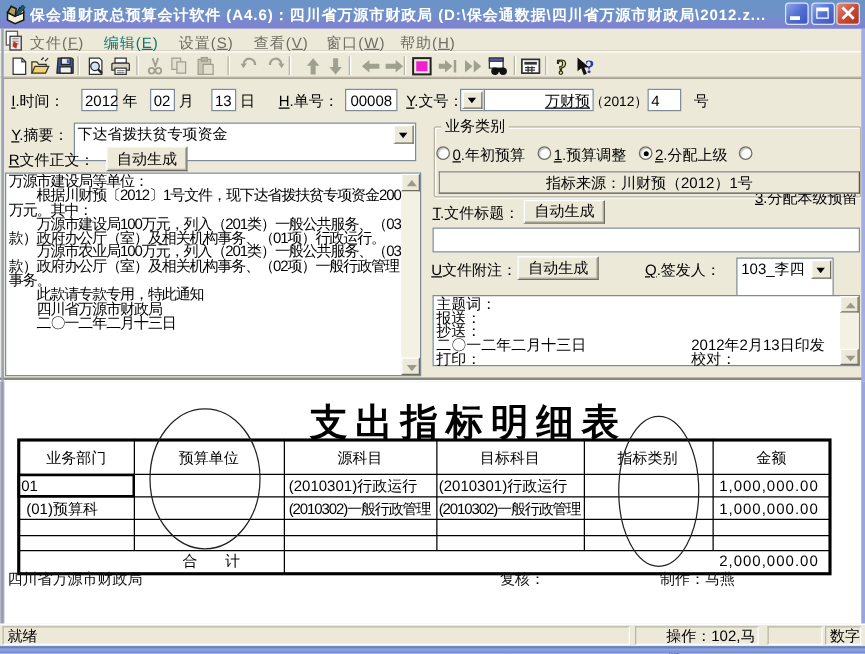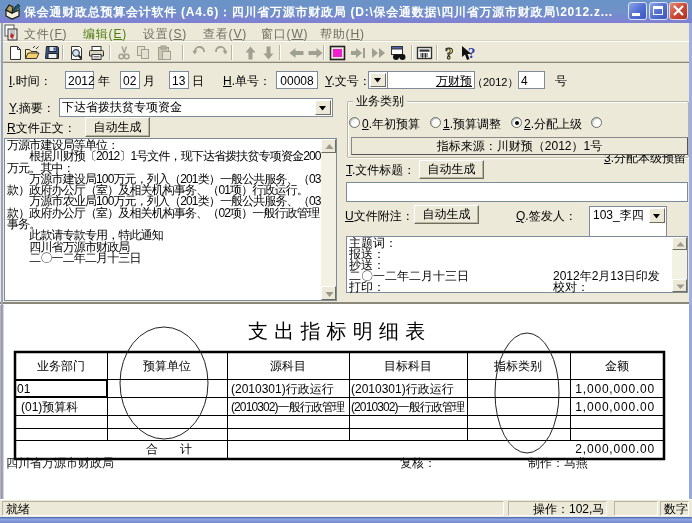--- a/index.html
+++ b/index.html
@@ -36,21 +36,21 @@
 </div>
 
 <div class="abs" style="left:0;top:23px;width:640px;height:18px;background:#ece9d8;border-bottom:1px solid #d8d4c0;">
   <svg class="abs" style="left:3px;top:1px" width="17" height="17" viewBox="0 0 17 17">
     <rect x="2" y="1" width="9" height="11" fill="#fff" stroke="#555" stroke-width="1"></rect>
     <rect x="5" y="5" width="9" height="11" fill="#e8e8e8" stroke="#333" stroke-width="1"></rect>
     <path d="M7,7 h5 M7,9 h5 M7,11 h5" stroke="#888" stroke-width="0.8"></path>
     <path d="M8,9 l3,2 -1,4 -3,-2 Z" fill="#c03020"></path>
   </svg>
   <div class="abs" style="left:24px;top:3px;color:#6e6e62;letter-spacing:0.8px;white-space:nowrap;">文件(<u>F</u>)</div>
-    <div class="abs" style="left:83px;top:3px;color:#4d7c0f;letter-spacing:0.8px;white-space:nowrap;">编辑(<u>E</u>)</div>
+    <div class="abs" style="left:83px;top:3px;color:#0f766e;letter-spacing:0.8px;white-space:nowrap;">编辑(<u>E</u>)</div>
     <div class="abs" style="left:143px;top:3px;color:#6e6e62;letter-spacing:0.8px;white-space:nowrap;">设置(<u>S</u>)</div>
     <div class="abs" style="left:203px;top:3px;color:#6e6e62;letter-spacing:0.8px;white-space:nowrap;">查看(<u>V</u>)</div>
     <div class="abs" style="left:261px;top:3px;color:#6e6e62;letter-spacing:0.8px;white-space:nowrap;">窗口(<u>W</u>)</div>
     <div class="abs" style="left:320px;top:3px;color:#6e6e62;letter-spacing:0.8px;white-space:nowrap;">帮助(<u>H</u>)</div>
 </div>
 
 <div class="abs" id="toolbar" style="left:0;top:41px;width:692px;height:21px;background:#ece9d8;border-top:1px solid #fff;border-bottom:1px solid #cfccb8;">
 </div>
 
 <div class="abs" style="left:2px;top:62px;width:688px;height:241px;background:#ece9d8;border-top:1px solid #8a887a;border-left:1px solid #8a887a;"></div>
@@ -70,21 +70,21 @@
   <svg class="abs" style="left:5px;top:6px;" width="8" height="5">
       <path d="M0,0 h7 l-3.5,4.5 Z" fill="#000"></path>
     </svg>
 </div>
 <div class="inp" style="left:387px;top:71px;width:88px;height:18px;text-align:right;text-decoration:underline;">万财预</div>
 <div class="lbl" style="left:472px;top:75px;font-size:11px;">（2012）</div>
 <div class="inp" style="left:518px;top:71px;width:27px;height:18px;">4</div>
 <div class="lbl" style="left:555px;top:74px;">号</div>
 
 <div class="lbl" style="left:9px;top:101px;"><u>Y</u>.摘要：</div>
-<div class="abs" style="left:59px;top:98px;width:274px;height:19px;background:#fff;border:1px solid #7f8c98;font-family:Liberation Serif, serif;">
+<div class="abs" style="left:59px;top:98px;width:274px;height:31px;background:#fff;border:1px solid #7f8c98;font-family:Liberation Serif, serif;">
   <div class="abs" style="left:2px;top:1px;font-size:12px;line-height:15px;">下达省拨扶贫专项资金</div>
   <div class="abs" style="right:1px;top:1px;width:16px;height:15px;background:#ece9d8;border:1px solid #fff;border-right-color:#6d6d60;border-bottom-color:#6d6d60;"></div>
   <svg class="abs" style="right:5px;top:7px;" width="8" height="5">
       <path d="M0,0 h7 l-3.5,4.5 Z" fill="#000"></path>
     </svg>
 </div>
 
 <div class="lbl" style="left:7px;top:121px;"><u>R</u>文件正文：</div>
 <div class="btn" style="left:85px;top:117px;width:65px;height:20px;line-height:18px;">自动生成</div>
 
@@ -157,21 +157,21 @@
         </svg></div>
   </div>
 </div>
 
 <div class="abs" style="left:0;top:302px;width:692px;height:3px;background:#8a887a;border-bottom:1px solid #fff;"></div>
 
 <div class="abs" style="left:0;top:305px;width:692px;height:194px;background:#fff;"></div>
 <div class="abs" style="left:689px;top:305px;width:3px;height:194px;background:#97a7dc;"></div>
 <div class="abs" style="left:0;top:305px;width:4px;height:194px;background:linear-gradient(90deg,#c2c2d0 0%,#8f8fa8 45%,#b8b8c6 80%,#ffffff 100%);"></div>
 
-<div class="abs" style="left:248px;top:318px;font-size:20px;font-weight:normal;letter-spacing:6.2px;white-space:nowrap;">支出指标明细表</div>
+<div class="abs" style="left:248px;top:318px;font-size:30px;font-weight:bold;letter-spacing:6.2px;white-space:nowrap;">支出指标明细表</div>
 
 <svg class="abs" style="left:0;top:305px;" width="692" height="194" viewBox="0 0 692 194">
   <g stroke="#000" fill="none">
     <rect x="15" y="47" width="649" height="107" stroke-width="2.5"></rect>
     <path d="M15,74.5 H664 M15,92.5 H664 M15,110.5 H664 M15,123.5 H664 M15,135.5 H664" stroke-width="1"></path>
     <path d="M107.5,46 V135 M227.5,46 V154 M349.5,46 V135 M467.5,46 V135 M570.5,46 V135" stroke-width="1"></path>
     <rect x="15" y="75" width="92" height="17" stroke-width="2"></rect>
   </g>
   <g font-size="12" fill="#000" font-family="'Liberation Sans',sans-serif">
     <text x="61" y="65" text-anchor="middle">业务部门</text>

